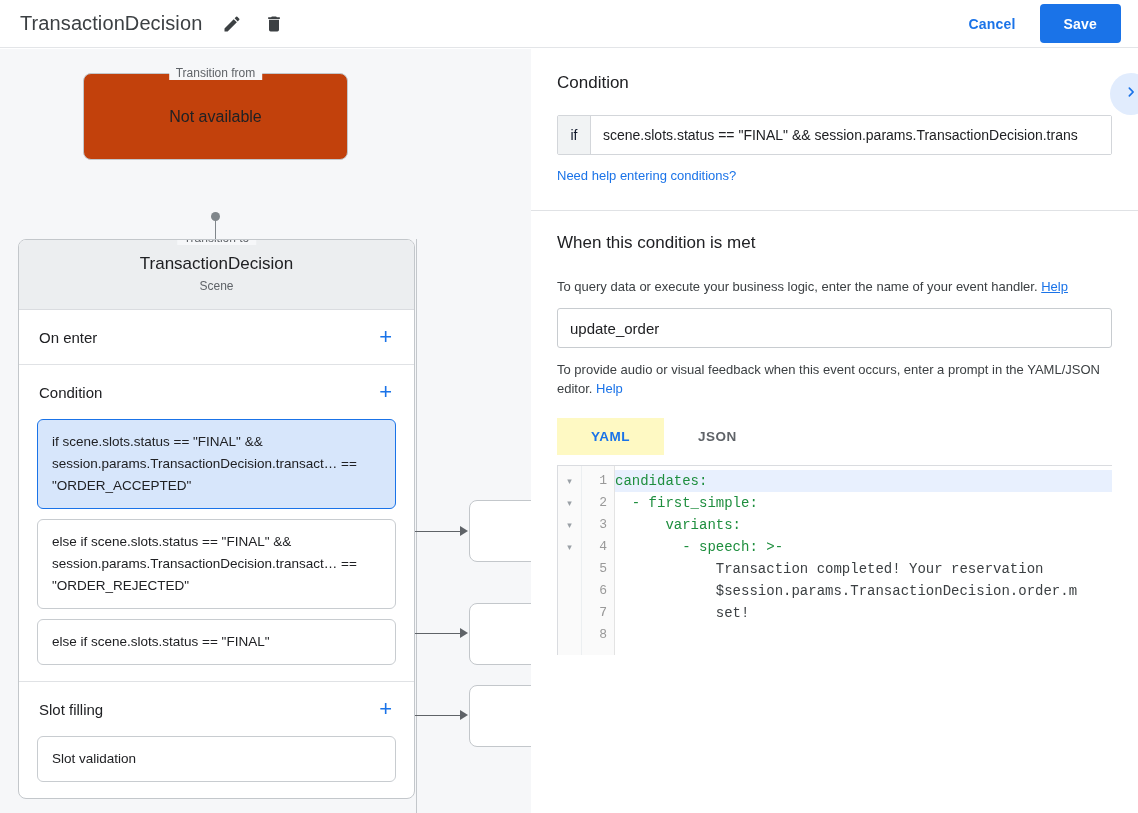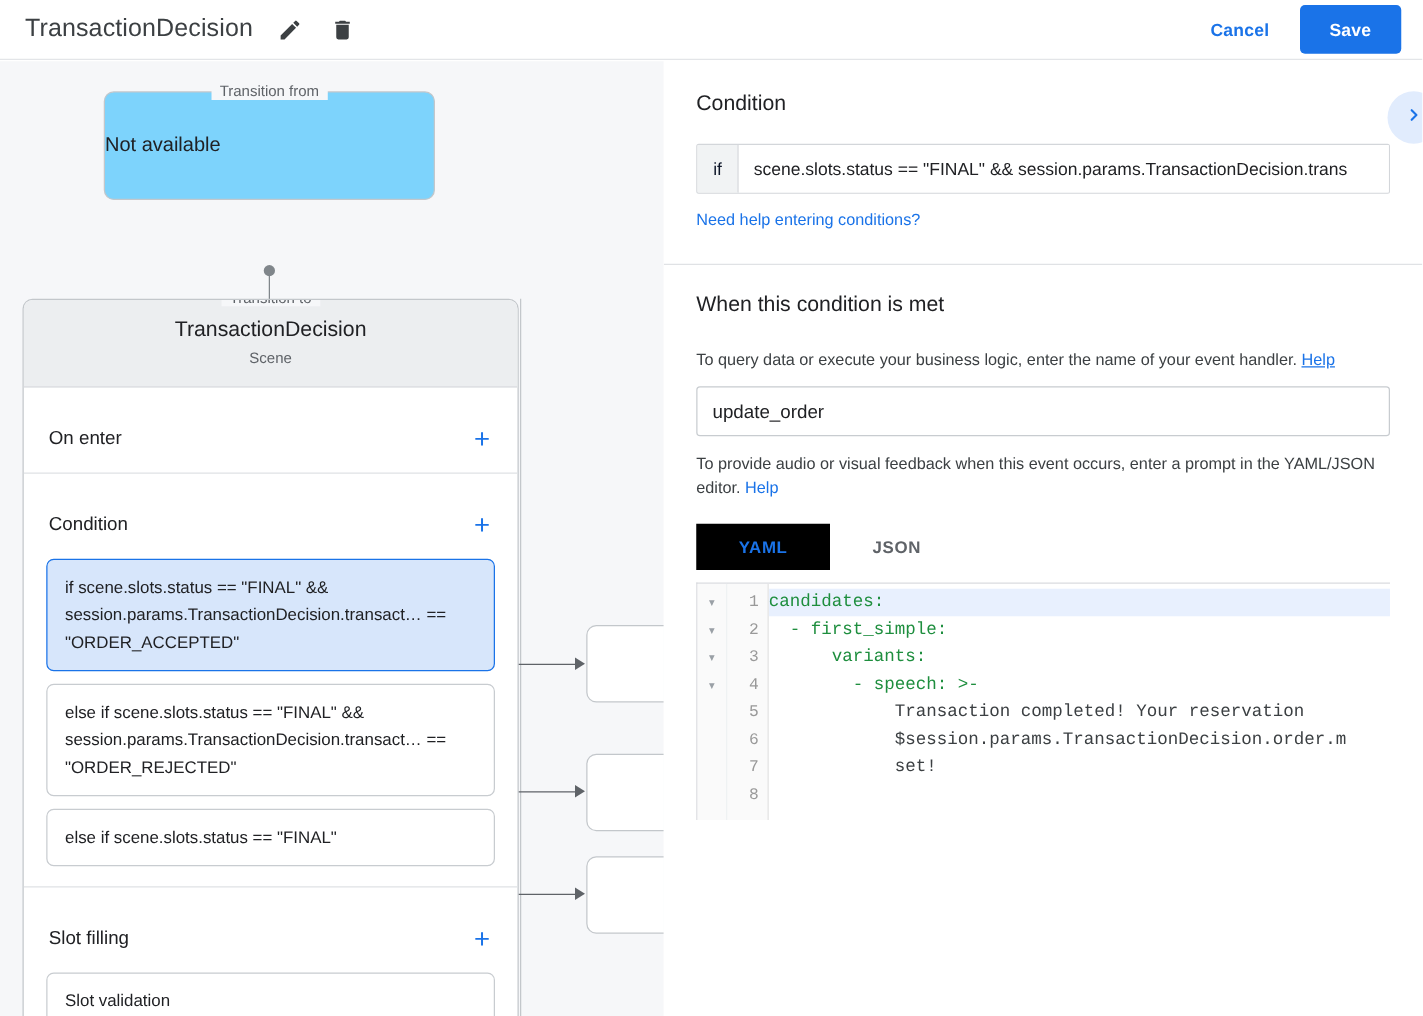--- a/index.html
+++ b/index.html
@@ -41,33 +41,33 @@
 
   
   .canvas {
     position: absolute; left: 0; top: 49px; width: 531px; height: 764px;
     background: #f6f7f9; overflow: hidden;
   }
   .canvas-inner { position: relative; width: 760px; height: 764px; }
 
   .fieldset-card {
     position: absolute; border: 1px solid #c3c7cb; border-radius: 8px;
-    background: #7dd3fc;
+    background: #c2410c;
   }
   .fieldset-legend {
     position: absolute; top: -8px; left: 50%; transform: translateX(-50%);
     background: #f6f7f9; padding: 0 7px;
     font-size: 12px; color: #5f6368; white-space: nowrap;
   }
   .transition-from {
     left: 83px; top: 24px; width: 265px; height: 87px;
   }
   .tf-text {
     position: absolute; left: 0; right: 0; top: 50%; transform: translateY(-50%);
-    font-size: 16px; color: #202124;
+    text-align: center; font-size: 16px; color: #202124;
   }
 
   .connector-dot {
     position: absolute; width: 9px; height: 9px; border-radius: 50%;
     background: #80868b;
   }
   .arrow-line-v {
     position: absolute; width: 1px; background: #80868b;
   }
   .arrow-head-d {
@@ -85,23 +85,22 @@
   .scene-head {
     background: #eceef0; padding: 14px 0 16px; text-align: center;
     border-bottom: 1px solid #dadce0;
   }
   .scene-title { font-size: 17px; color: #202124; }
   .scene-sub { font-size: 12px; color: #5f6368; margin-top: 5px; }
 
   .section { border-bottom: 1px solid #e0e2e5; padding: 0 0 0 0; }
   .section:last-child { border-bottom: none; }
   .section-header {
-    display: flex; align-items: flex-start; justify-content: space-between;
+    display: flex; align-items: center; justify-content: space-between;
     padding: 18px 20px 18px 20px;
-    margin-top: 14px;
   }
   .section-title { font-size: 15px; color: #202124; }
   .plus-btn {
     color: #1a73e8; font-size: 22px; line-height: 18px; cursor: pointer;
     font-weight: 300; padding: 0 2px;
   }
   .section-body { padding: 0 18px 16px 18px; }
   .chip {
     border: 1px solid #c8ccd0; border-radius: 6px; background: #fff;
     padding: 11px 14px; margin-bottom: 10px;
@@ -180,21 +179,21 @@
     font-size: 15px; color: #202124; padding: 0 12px;
     font-family: "Liberation Sans", sans-serif; outline: none;
   }
 
   .tabs { display: flex; margin-top: 20px; }
   .tab {
     padding: 11px 34px; font-size: 13.5px; font-weight: bold;
     letter-spacing: .5px; color: #5f6368; cursor: pointer; background: transparent;
     border: none; font-family: "Liberation Sans", sans-serif;
   }
-  .tab.active { background: #000000; color: #1a73e8; }
+  .tab.active { background: #fef9c3; color: #1a73e8; }
 
   .editor {
     margin-top: 10px; border-top: 1px solid #dadce0; border-left: 1px solid #dadce0;
     display: flex; height: 190px; overflow: hidden; background: #fff;
   }
   .fold-col {
     width: 24px; background: #fafafa; border-right: 1px solid #eceff1;
     padding-top: 4px;
   }
   .fold {

